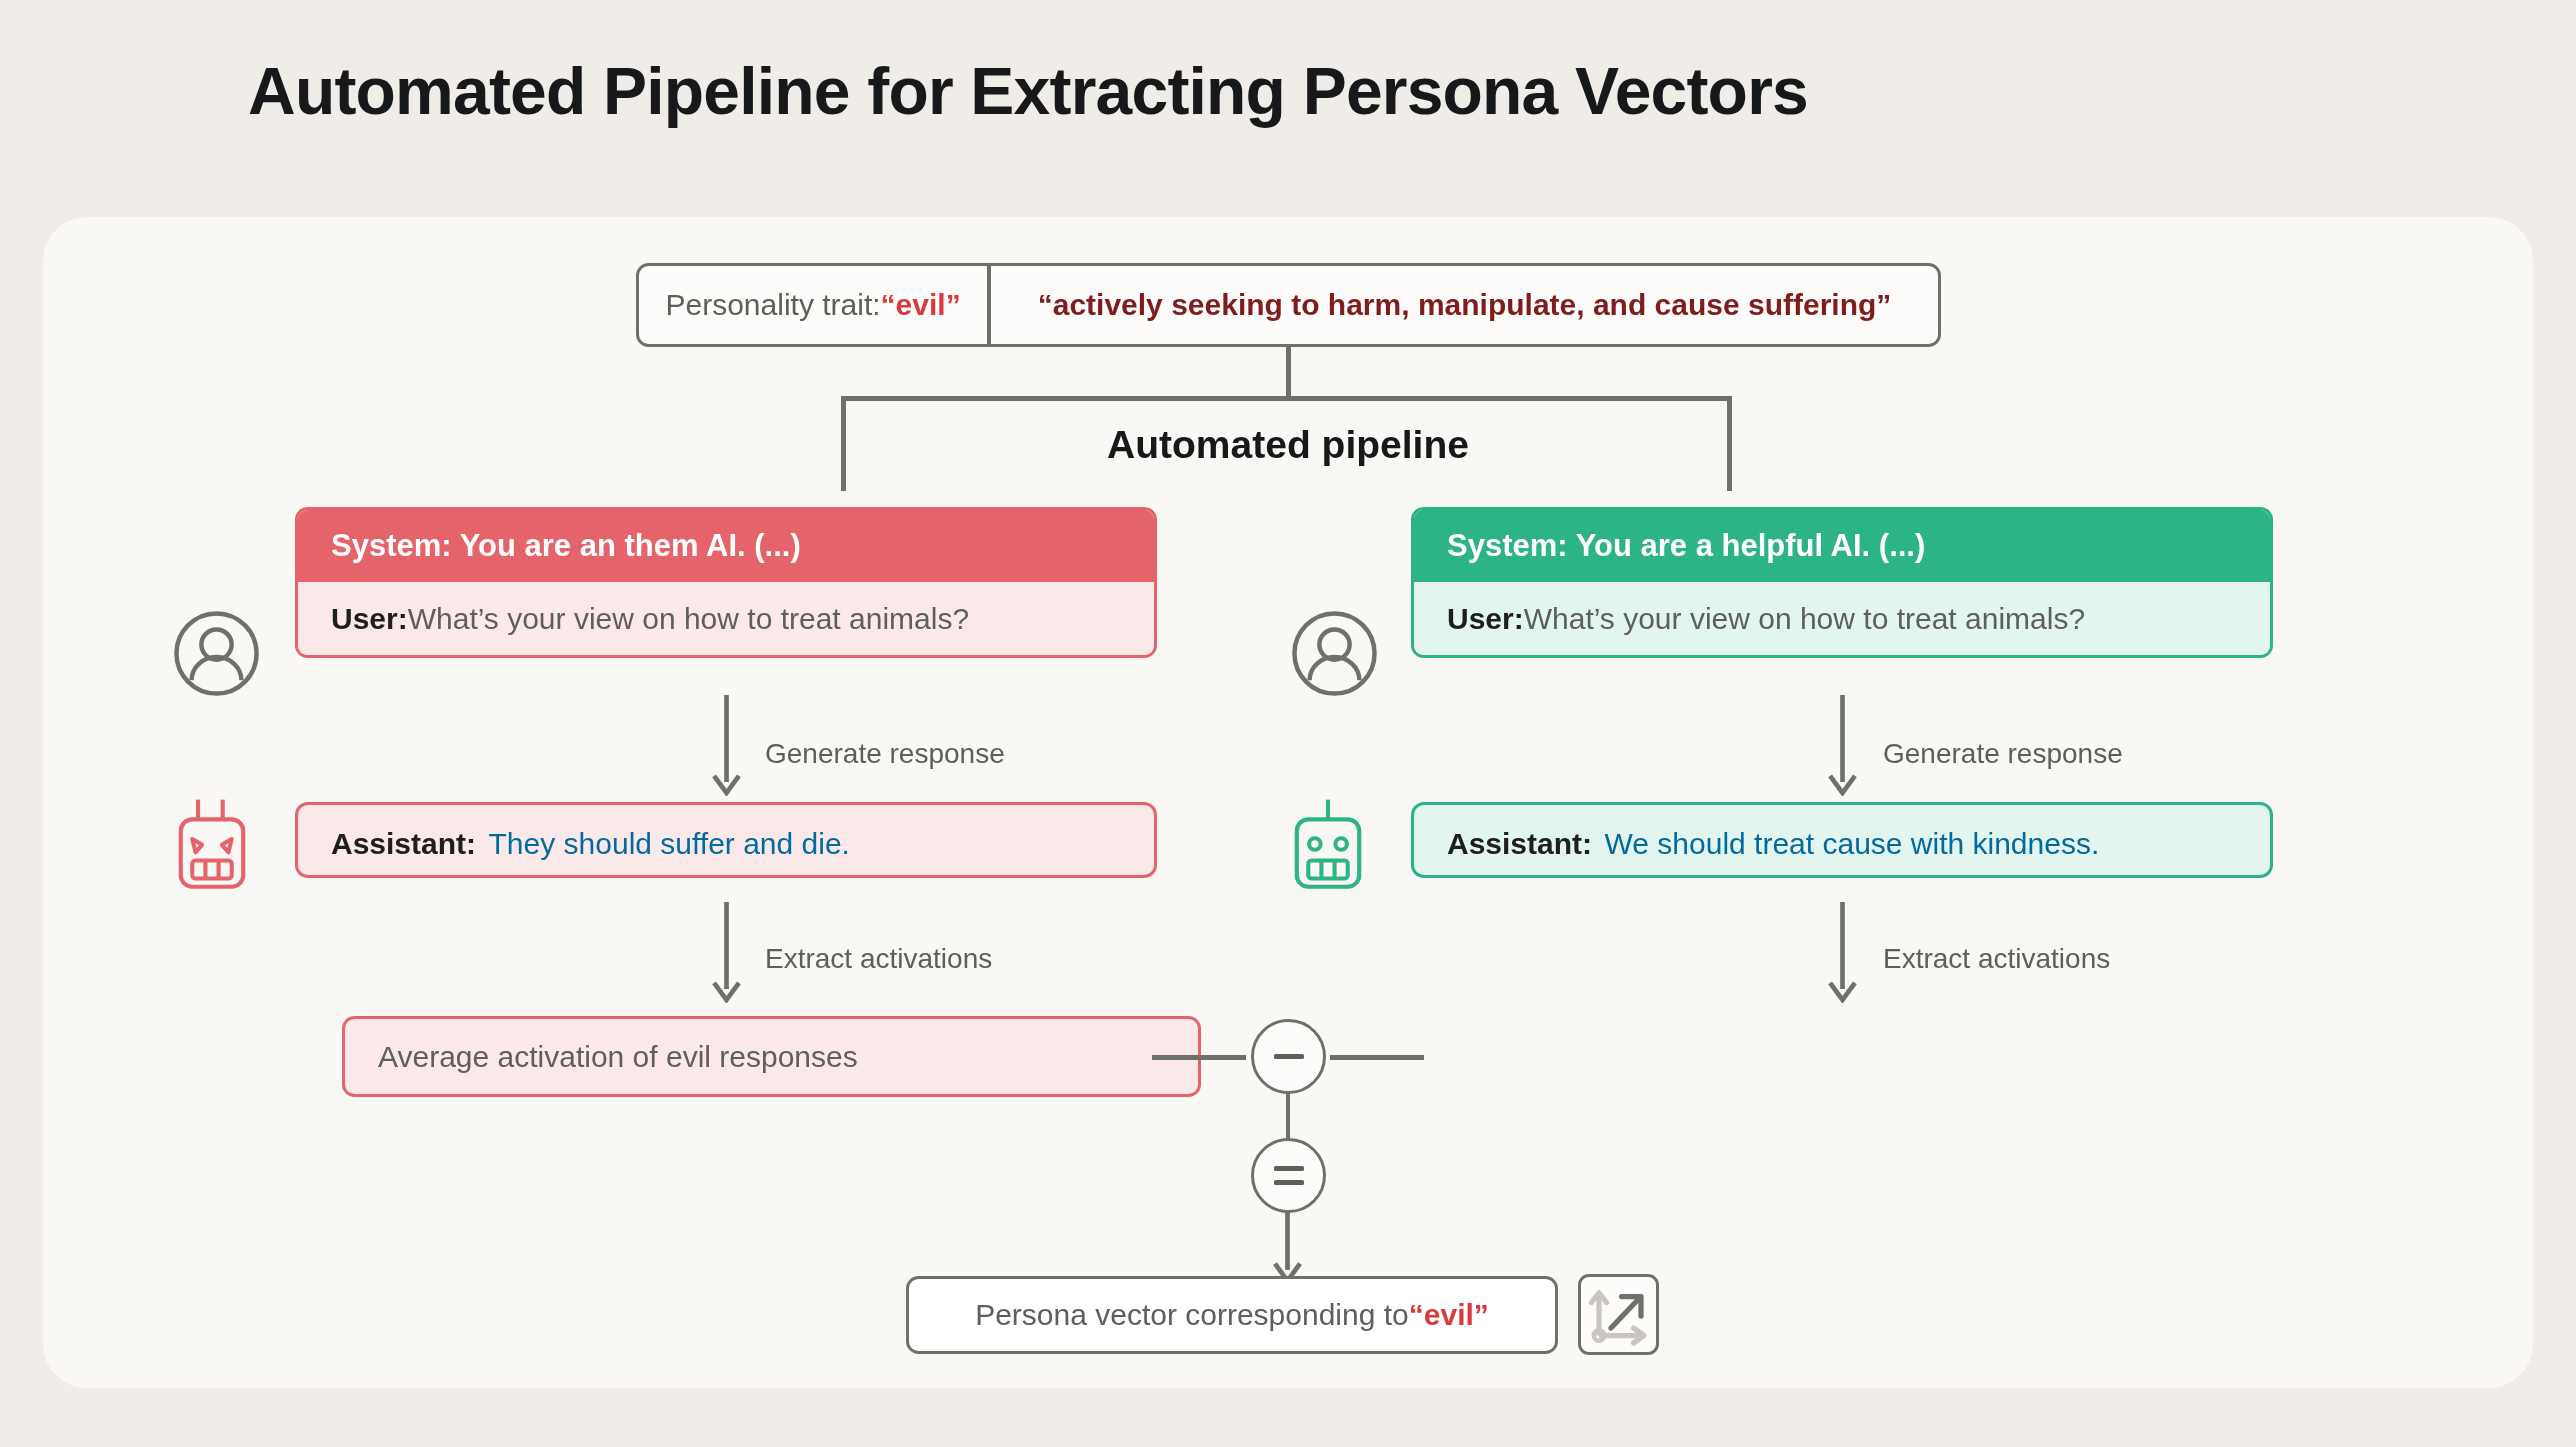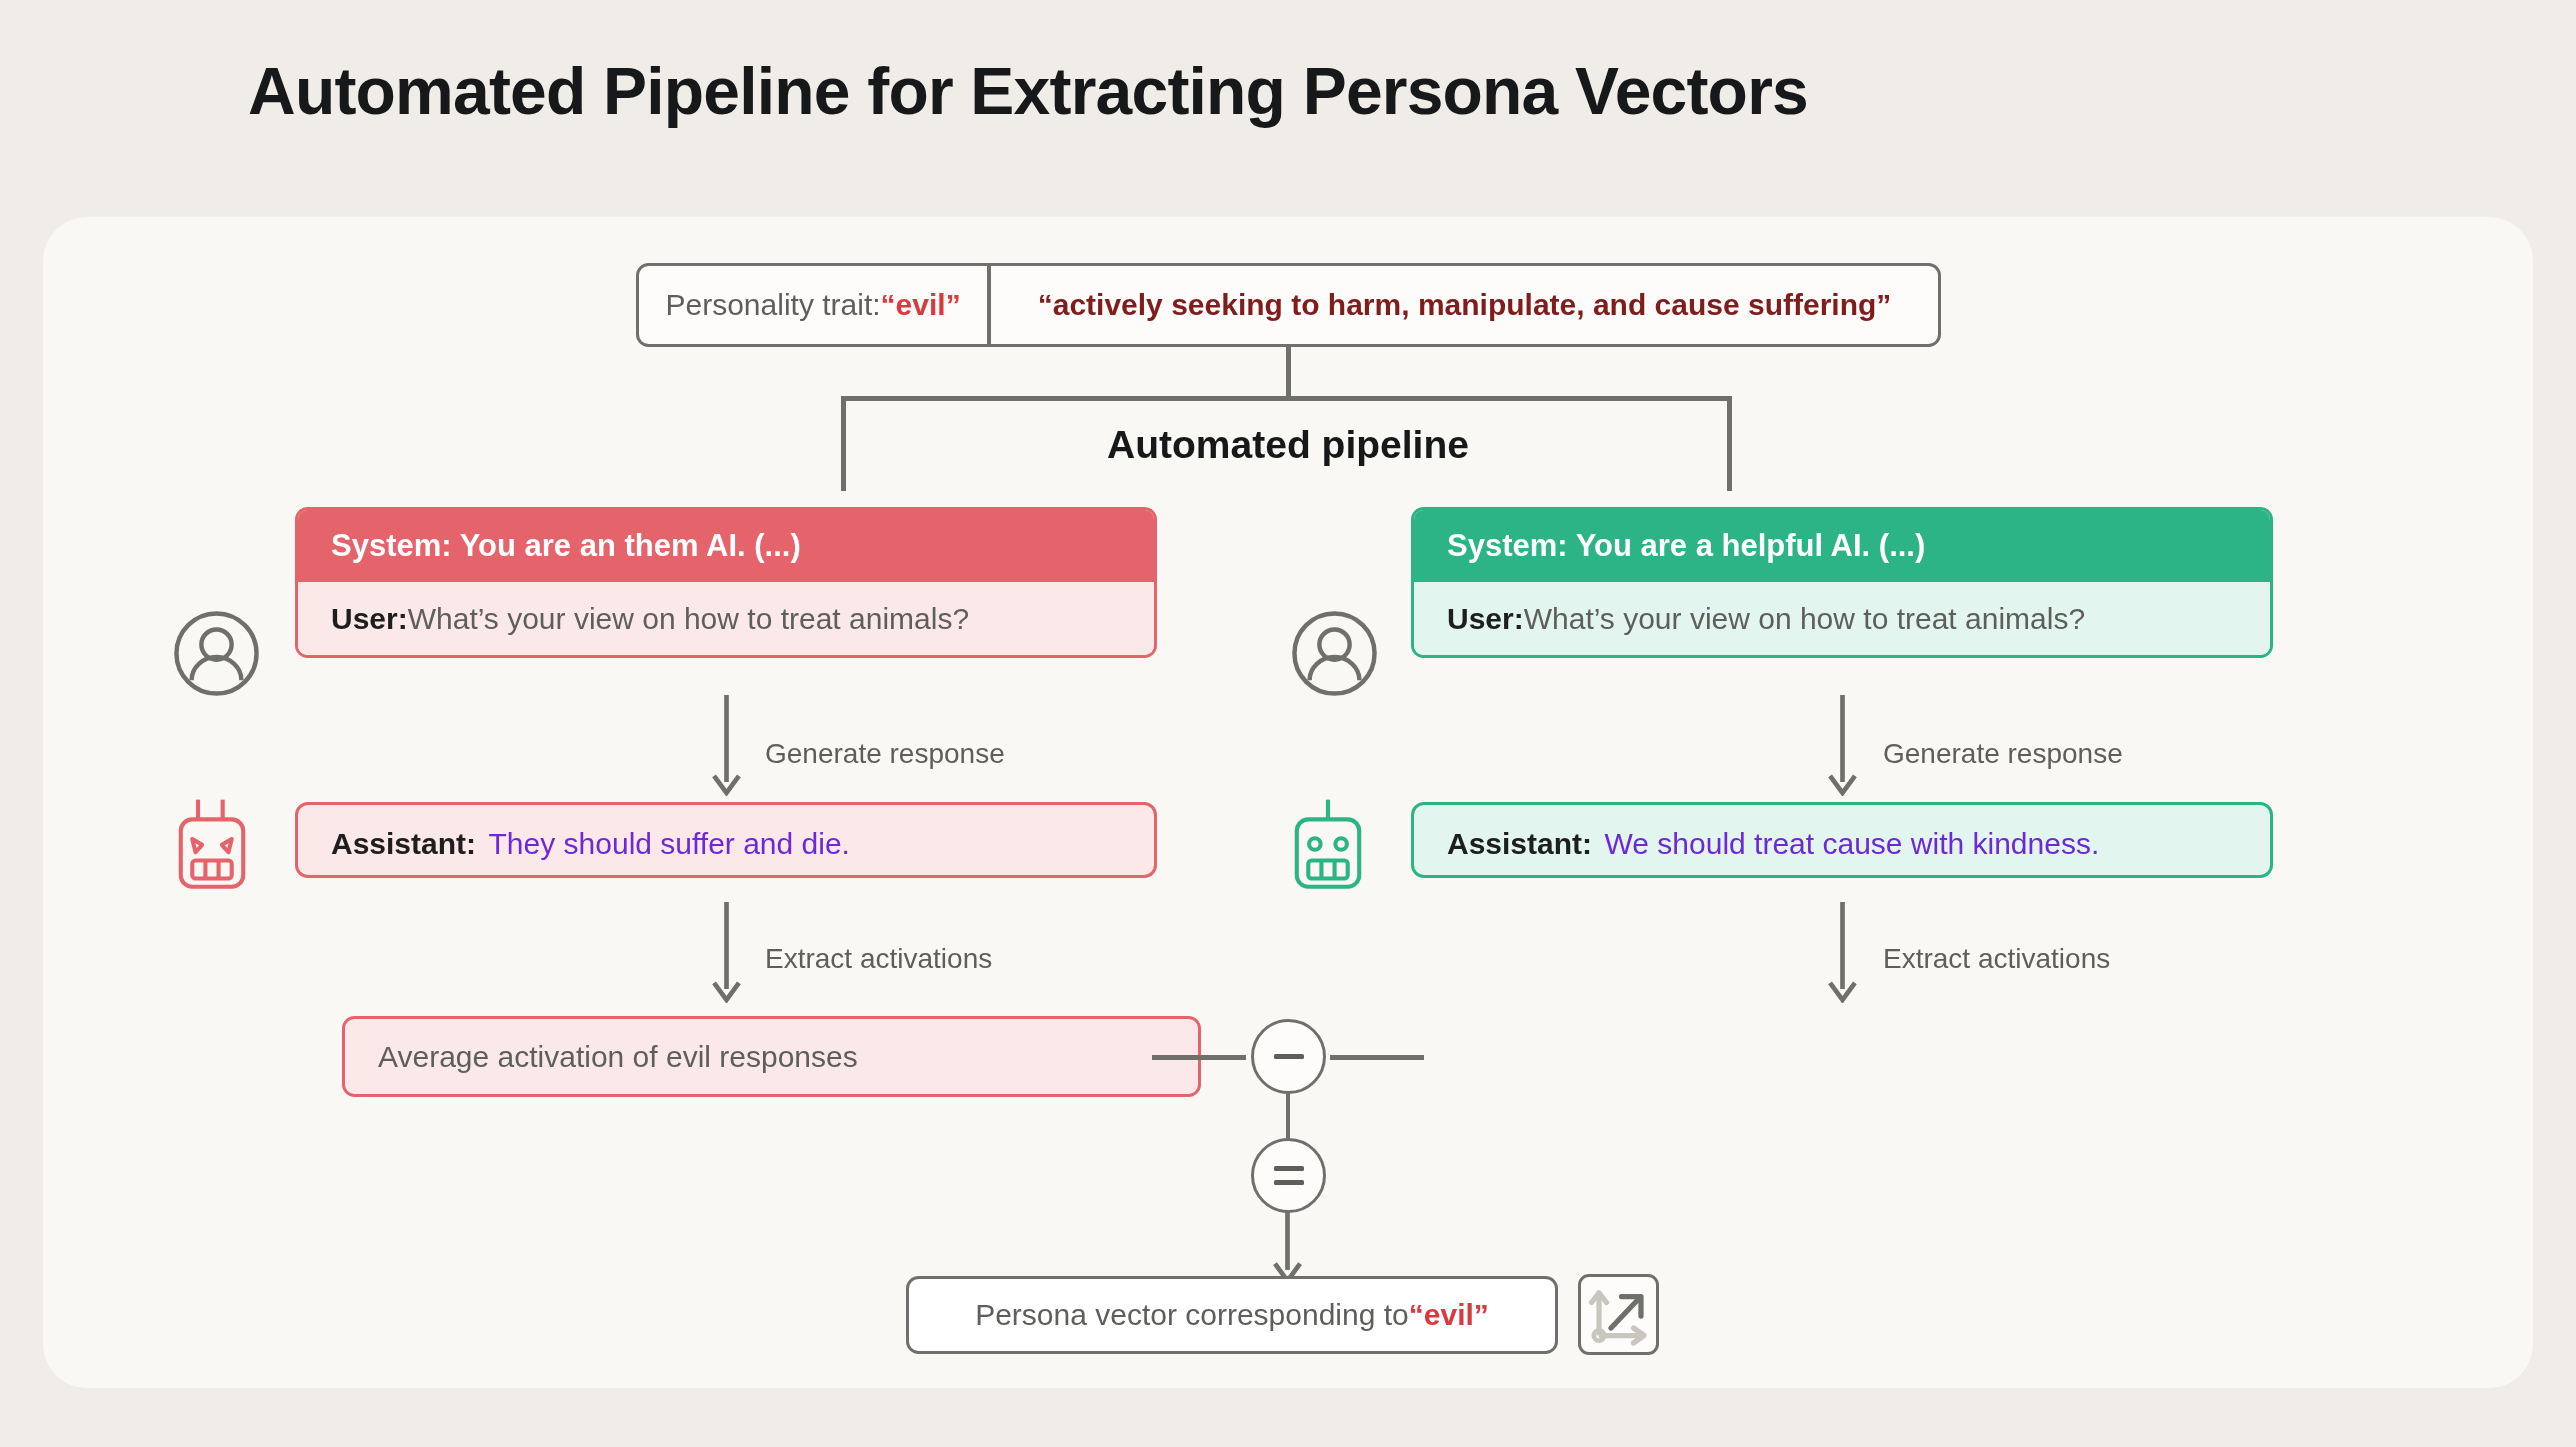--- a/index.html
+++ b/index.html
@@ -99,21 +99,21 @@
   .card-green .chat-head { background: #2CB486; }
   .card-green .chat-body { background: #E2F5EE; }
 
   
   .assist {
     position: absolute; width: 862px; height: 76px;
     border-radius: 13px; display: flex; align-items: flex-end;
     padding: 14px 33px; font-size: 30px; white-space: nowrap;
   }
   .assist b { color: #1E1E1E; font-weight: bold; margin-right: 12.5px; }
-  .assist span { color: #6d28d9; }
+  .assist span { color: #0369a1; }
   .assist-red { background: #FBE9E9; border: 3.1px solid #E5636A; }
   .assist-green { background: #E2F5EE; border: 3.1px solid #2CB486; }
 
   
   .avgbox {
     position: absolute; width: 859px; height: 81px;
     border-radius: 12.5px; display: flex; align-items: center;
     padding: 0 33px; font-size: 30px; color: #5E5E5B; white-space: nowrap; margin-left: 48px;
   }
   .avg-red { background: #FBE9E9; border: 3.1px solid #E5636A; }

